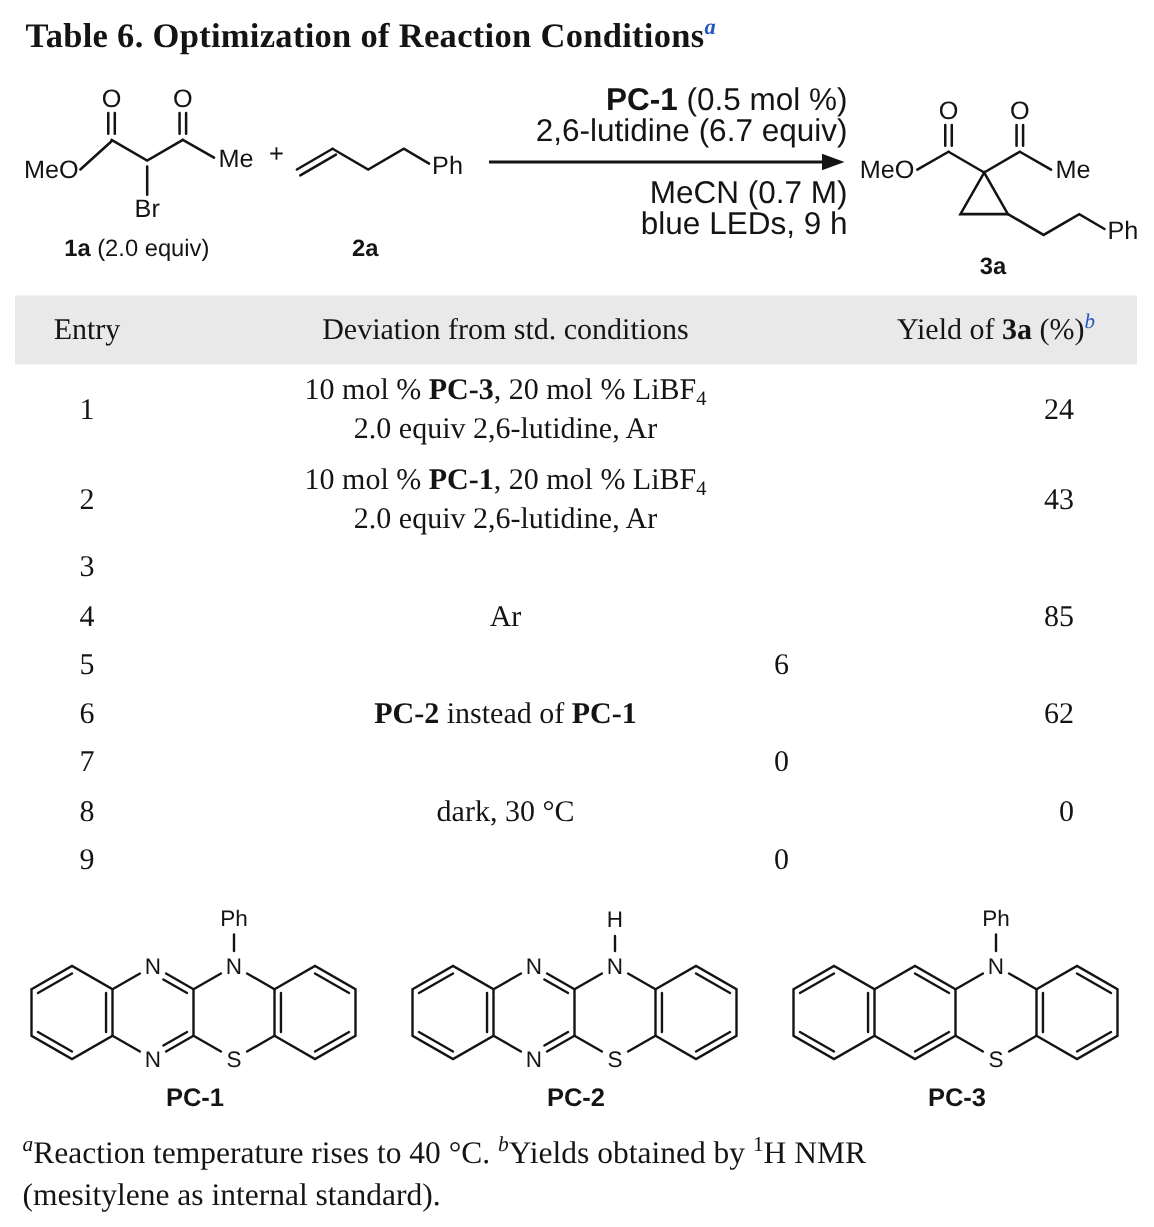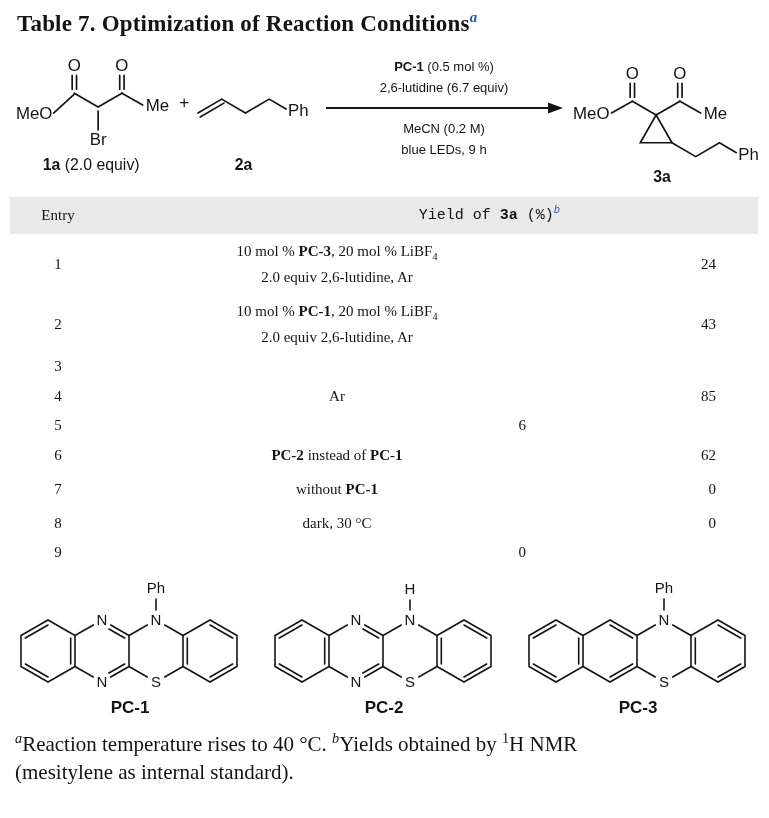--- a/index.html
+++ b/index.html
@@ -20,53 +20,53 @@
   .scheme text, .cat svg text, .plus, .cond, .cat-label, .struct-label {
     font-family:"Liberation Sans", sans-serif;
   }
   svg text { fill:var(--ink); }
   .at   { font-size:17px; }
   .lbl  { font-size:16px; }
   .b    { font-weight:700; }
   .bond { stroke:var(--ink); stroke-width:1.7; fill:none; stroke-linecap:round; }
   .plus { font-size:17px; margin:50px 1px 0 1px; }
   .arrowblk { width:242px; margin-top:13px; text-align:center; }
-  .cond { font-size:13px; line-height:21px; white-space:nowrap; }
+  .cond { font-size:21px; line-height:21px; white-space:nowrap;text-align:right; }
   .arrowblk svg { margin:3px 0; display:block; }
   
-  .tbl { width:748px; margin:4px 0 0 10px; font-size:15px; }
+  .tbl { width:748px; margin:4px 0 0 10px; font-size:20px; }
   .thead {
     display:grid; grid-template-columns:96px 1fr 190px; align-items:center;
     background:var(--hdr); padding:10px 0;
   }
   .trow  { display:grid; grid-template-columns:96px 1fr 190px; align-items:center; padding:4px 0; }
   .c-entry { text-align:center; }
   .c-dev   { text-align:center; line-height:26px; }
   .c-yield { text-align:right; padding-right:42px; }
-  .thead .c-yield { padding-right:8px;font-family:Liberation Mono, monospace; }
+  .thead .c-yield { padding-right:28px; }
   .tbl sub { font-size:68%; vertical-align:-4px; line-height:0; }
   .bsup { color:var(--blue); font-style:italic; font-size:70%; vertical-align:super; line-height:0; }
   
   .cats { display:flex; justify-content:space-between; width:756px; margin:2px 0 0 6px; }
   .cat  { width:248px; text-align:center; }
   .cat svg { display:block; margin:0 auto; }
   .cat svg text { font-size:15px; }
   .cbond { stroke:var(--ink); stroke-width:1.6; fill:none; stroke-linecap:round; }
   .cat-label { font-size:17px; font-weight:700; margin-top:1px; }
   
   .footnote {
     margin:12px 0 0 15px; width:752px; font-size:21px; line-height:28px;
   }
   .fsup { font-style:italic; font-size:68%; vertical-align:super; line-height:0; }
   .footnote sup { font-size:68%; vertical-align:super; line-height:0; }
 </style>
 </head>
 <body>
 
-<h1 class="title"><span>Table 7. Optimization of Reaction Conditions</span><sup class="tsup">a</sup></h1>
+<h1 class="title"><span>Table 6. Optimization of Reaction Conditions</span><sup class="tsup">a</sup></h1>
 
 <div class="scheme">
 
   <svg width="172" height="142" viewBox="0 0 172 142">
     <path class="bond" d="M46,70 L67,51"></path>
     <path class="bond" d="M64.8,46 L64.8,32 M69.2,46 L69.2,32"></path>
     <path class="bond" d="M67,50 L91,64 L115,50"></path>
     <path class="bond" d="M91,68 L91,87"></path>
     <path class="bond" d="M112.8,46 L112.8,32 M117.2,46 L117.2,32"></path>
     <path class="bond" d="M115,50 L136,62"></path>
@@ -88,21 +88,21 @@
     <text class="lbl b" x="54" y="128" text-anchor="middle">2a</text>
   </svg>
 
   <div class="arrowblk">
     <div class="cond"><b>PC-1</b> (0.5 mol %)</div>
     <div class="cond">2,6-lutidine (6.7 equiv)</div>
     <svg width="242" height="14" viewBox="0 0 242 14">
       <line x1="3" y1="7" x2="226" y2="7" stroke="#141414" stroke-width="2"></line>
       <polygon points="225,1.5 240,7 225,12.5" fill="#141414"></polygon>
     </svg>
-    <div class="cond">MeCN (0.2 M)</div>
+    <div class="cond">MeCN (0.7 M)</div>
     <div class="cond">blue LEDs, 9 h</div>
   </div>
 
   <svg width="206" height="148" viewBox="0 0 206 148">
     <path class="bond" d="M92,72 L76,100 L108,100 Z"></path>
     <path class="bond" d="M92,72 L68,58"></path>
     <path class="bond" d="M65.8,54 L65.8,40 M70.2,54 L70.2,40"></path>
     <path class="bond" d="M68,58 L47,70"></path>
     <path class="bond" d="M92,72 L116,58"></path>
     <path class="bond" d="M113.8,54 L113.8,40 M118.2,54 L118.2,40"></path>
@@ -113,20 +113,21 @@
     <text class="at" x="116" y="36" text-anchor="middle">O</text>
     <text class="at" x="140" y="76">Me</text>
     <text class="at" x="175" y="117">Ph</text>
     <text class="lbl b" x="98" y="140" text-anchor="middle">3a</text>
   </svg>
 </div>
 
 <div class="tbl">
   <div class="thead">
     <div class="c-entry">Entry</div>
+    <div class="c-dev">Deviation from std. conditions</div>
     <div class="c-yield">Yield of <b>3a</b> (%)<sup class="bsup">b</sup></div>
   </div>
   <div id="tbody">
       <div class="trow">
         <div class="c-entry">1</div>
         <div class="c-dev">10 mol % <b>PC-3</b>, 20 mol % LiBF<sub>4</sub><br>2.0 equiv 2,6-lutidine, Ar</div>
         <div class="c-yield">24</div>
       </div>
       <div class="trow">
         <div class="c-entry">2</div>
@@ -145,21 +146,20 @@
         <div class="c-entry">5</div>
         <div class="c-yield">6</div>
       </div>
       <div class="trow">
         <div class="c-entry">6</div>
         <div class="c-dev"><b>PC-2</b> instead of <b>PC-1</b></div>
         <div class="c-yield">62</div>
       </div>
       <div class="trow">
         <div class="c-entry">7</div>
-        <div class="c-dev">without <b>PC-1</b></div>
         <div class="c-yield">0</div>
       </div>
       <div class="trow">
         <div class="c-entry">8</div>
         <div class="c-dev">dark, 30 °C</div>
         <div class="c-yield">0</div>
       </div>
       <div class="trow">
         <div class="c-entry">9</div>
         <div class="c-yield">0</div>

